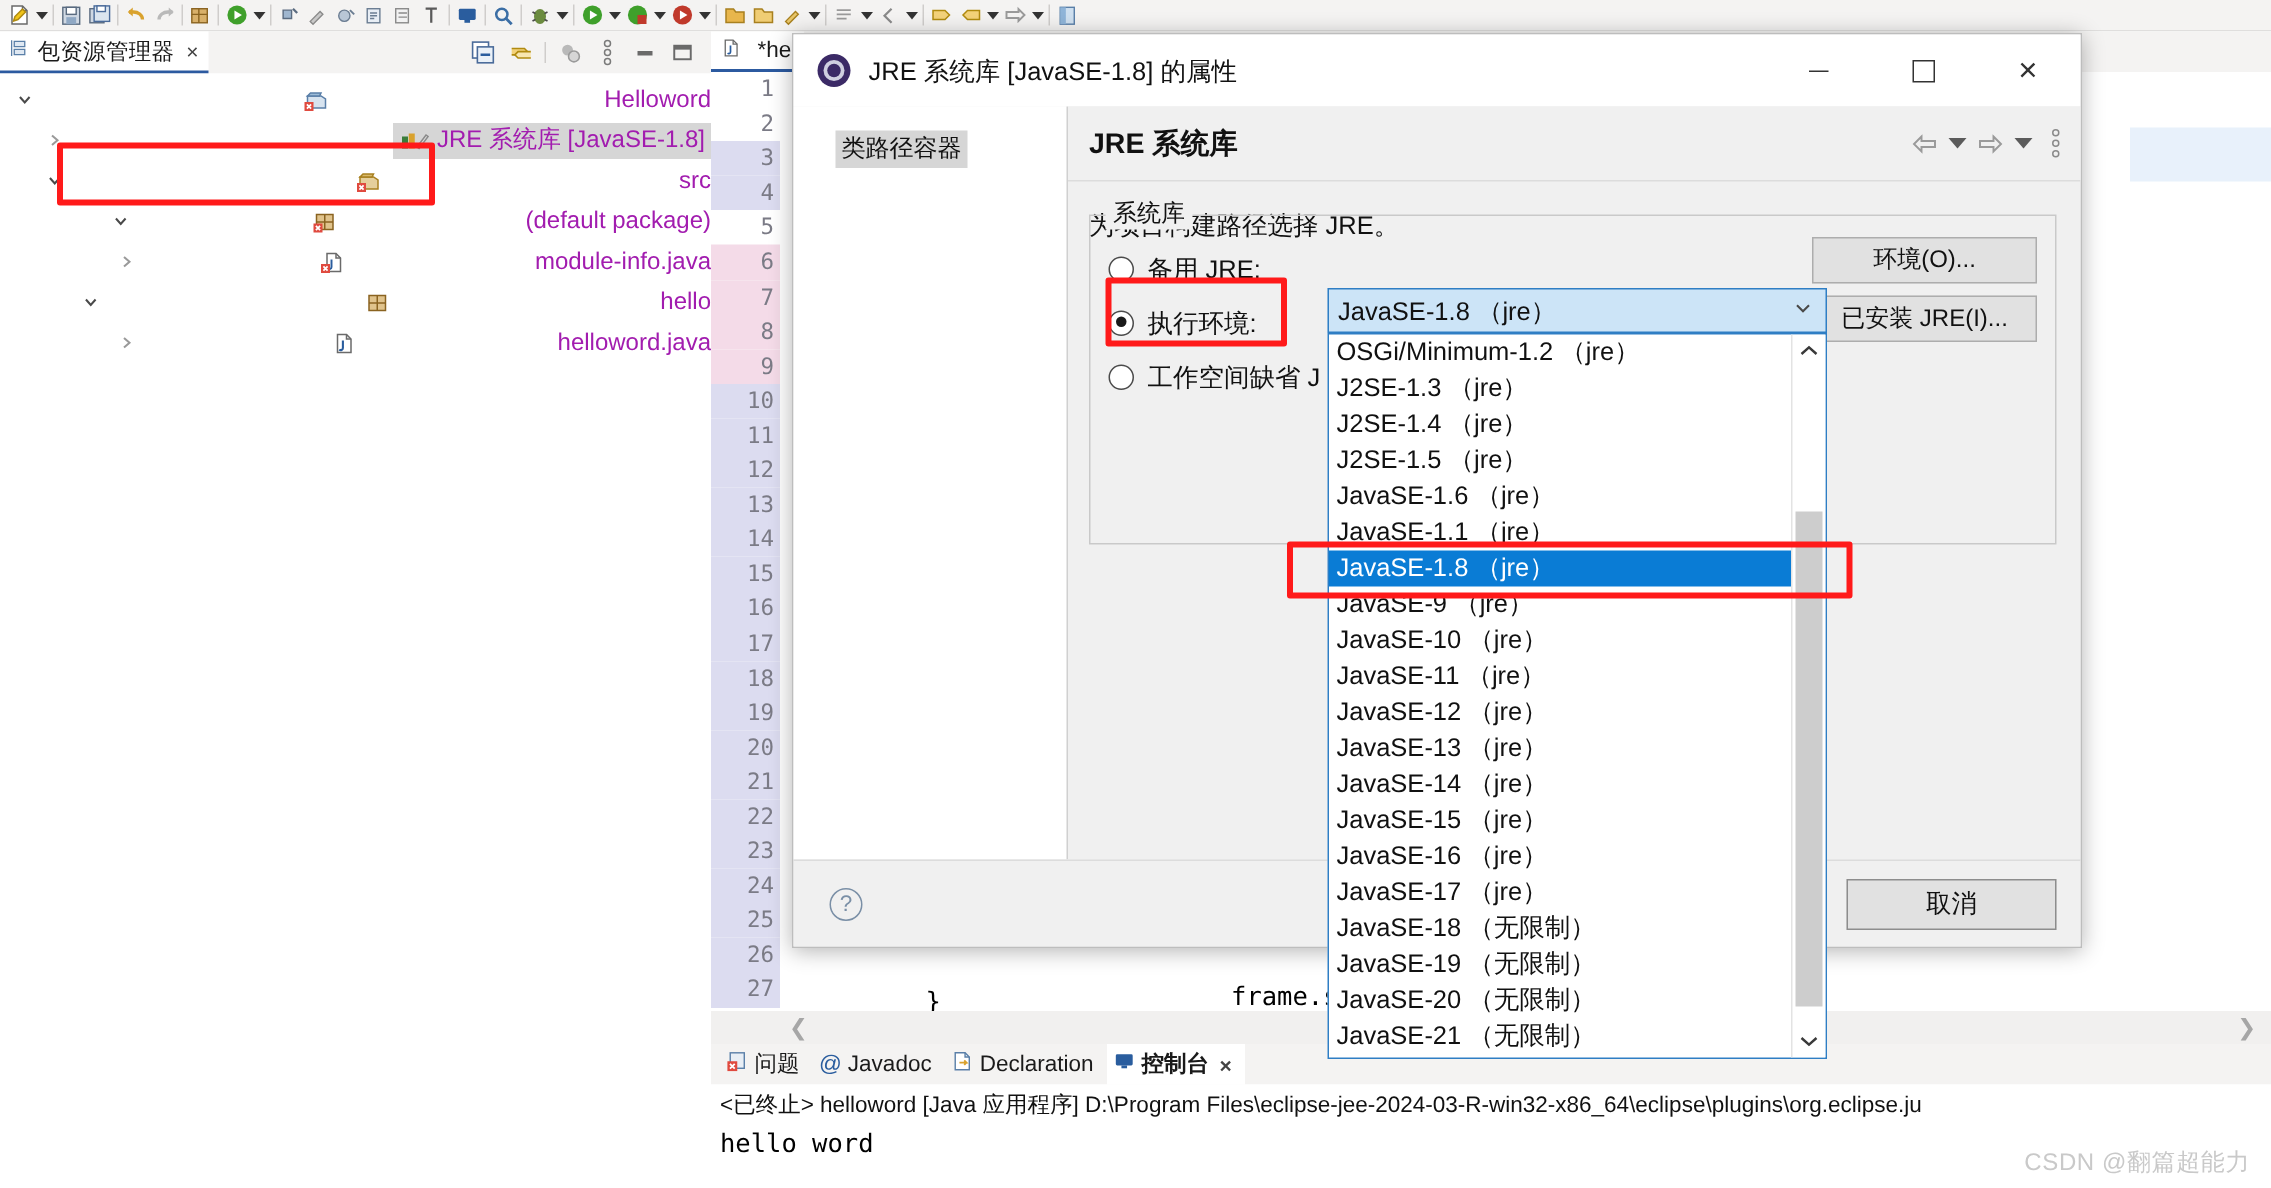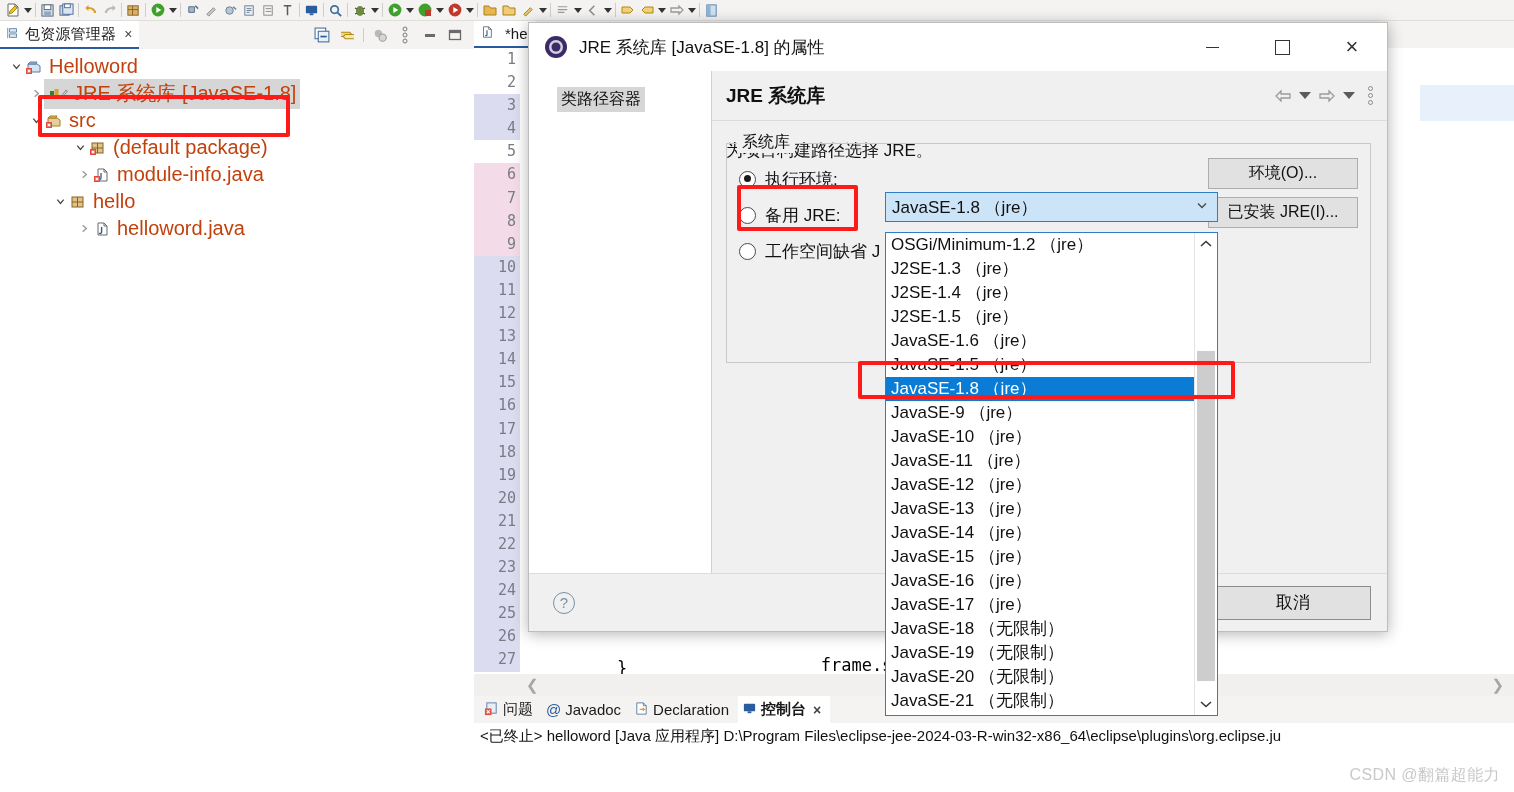--- a/index.html
+++ b/index.html
@@ -37,21 +37,21 @@
     padding: 0 7px 0 6px; background: #ffffff;
     border-bottom: 2px solid #2c5aa0;
     font-size: 15px; color: #1a1a1a;
   }
   .pkg-tab .tablabel { letter-spacing: .2px; }
   .tabclose { color: #444; font-size: 14px; margin-left: 3px; line-height: 1; }
   .pkg-tools { margin-left: auto; display: flex; align-items: center; gap: 3px; padding-right: 8px; }
   .pkg-tools .ti { width: 22px; height: 22px; display: flex; align-items: center; justify-content: center; }
 
   .tree { position: absolute; left: 0; top: 28px; width: 474px; bottom: 0; background: #fff; padding-top: 4px; }
-  .trow { height: 27px; display: flex; align-items: center; font-size: 20px; color: #c2410c; position: relative; }
+  .trow { height: 27px; display: flex; align-items: center; font-size: 16px; color: #a21caf; position: relative; justify-content: space-between; }
   .twist { width: 16px; height: 16px; display: flex; align-items: center; justify-content: center; flex: 0 0 16px; }
   .twist svg { display:block; }
   .ticon { width: 20px; height: 18px; display: flex; align-items: center; justify-content: center; flex: 0 0 20px; margin-right: 5px; position: relative; }
   .tlabel { white-space: nowrap; }
   .sel-bg { background: #d6d6d6; padding: 1px 4px 2px 4px; }
 
   
   .redbox { position: absolute; border: 4px solid #ff1a1a; border-radius: 2px; pointer-events: none; z-index: 60; }
 
   
@@ -120,31 +120,31 @@
   .radio-row { display: flex; align-items: center; height: 36px; gap: 9px; }
   .radio-dot { width: 17px; height: 17px; border: 1.5px solid #4a4a4a; border-radius: 50%; background: #fff; position: relative; flex: 0 0 17px; }
   .radio-dot.on::after { content: ""; position: absolute; left: 3.5px; top: 3.5px; width: 7px; height: 7px; border-radius: 50%; background: #1a1a1a; }
   .radio-label { font-size: 17px; color: #111; white-space: nowrap; }
 
   .btn-col { position: absolute; right: 12px; top: 14px; width: 150px; display: flex; flex-direction: column; gap: 8px; }
   .gbtn { height: 31px; background: #e1e1e1; border: 1px solid #adadad; font-size: 16px; color: #111; display: flex; align-items: center; justify-content: center; }
 
   .dlg-footer { position: absolute; left: 0; right: 0; bottom: 0; height: 58px; background: #f0f0f0; border-top: 1px solid #dcdcdc; display: flex; align-items: center; }
   .help-icon { margin-left: 24px; width: 22px; height: 22px; border: 1.6px solid #7a8fa6; border-radius: 50%; color: #7a8fa6; font-size: 15px; display: flex; align-items: center; justify-content: center; }
-  .cancel-btn { position: absolute; right: 16px; width: 156px; height: 34px; background: #e1e1e1; border: 1px solid #8d8d8d; font-size: 17px; color: #111; display: flex; align-items: center; justify-content: center; }
+  .cancel-btn { position: absolute; right: 16px; width: 140px; height: 34px; background: #e1e1e1; border: 1px solid #8d8d8d; font-size: 17px; color: #111; display: flex; align-items: center; justify-content: center; }
 
   
   .combo {
     position: absolute; left: 885px; top: 192px; width: 333px; height: 30px;
     background: #cce4f7; border: 1px solid #2f7ec4; display: flex; align-items: center;
     padding-left: 6px; font-size: 17px; color: #111; z-index: 45;
   }
   .combo .chev { margin-left: auto; margin-right: 8px; }
   .dropdown {
-    position: absolute; left: 885px; top: 232px; width: 333px; height: 484px;
+    position: absolute; left: 885px; top: 222px; width: 333px; height: 484px;
     background: #ffffff; border: 1px solid #2f7ec4; z-index: 45; overflow: hidden;
   }
   .dd-list { position: absolute; left: 0; top: 0; right: 23px; bottom: 0; }
   .dd-item { height: 24px; line-height: 24px; font-size: 17px; color: #111; padding-left: 5px; white-space: nowrap; }
   .dd-item.selected { background: #0a7cd5; color: #ffffff; }
   .dd-scroll { position: absolute; right: 0; top: 0; width: 23px; bottom: 0; background: #ffffff; border-left: 1px solid #e3e3e3; }
   .dd-sb-up, .dd-sb-dn { height: 22px; display: flex; align-items: center; justify-content: center; color: #3a3a3a; font-size: 13px; }
   .dd-sb-thumb { position: absolute; left: 2px; right: 2px; top: 118px; height: 330px; background: #cdcdcd; }
 </style>
 </head>
@@ -608,20 +608,21 @@
               <rect x="2" y="3" width="12" height="8" rx="1" fill="#2a5d9e"></rect>
               <rect x="6" y="11" width="4" height="2" fill="#2a5d9e"></rect>
             </svg>
         </span>
         <span>控制台</span>
         <span class="tabclose">×</span>
       </div>
     </div>
     <div class="cons-body">
       <div class="cons-line1">&lt;已终止&gt; helloword [Java 应用程序] D:\Program Files\eclipse-jee-2024-03-R-win32-x86_64\eclipse\plugins\org.eclipse.ju</div>
+      <div class="cons-line2">hello word</div>
     </div>
     <div class="watermark">CSDN @翻篇超能力</div>
   </div>
 
   <div class="dialog">
     <div class="dlg-title">
       <span class="dlg-appicon">
         <svg width="26" height="26" viewBox="0 0 26 26">
             <circle cx="13" cy="13" r="11" fill="#3b2a66"></circle>
             <circle cx="13" cy="13" r="7" fill="#cfcfe0"></circle>
@@ -665,26 +666,26 @@
           </span>
         </div>
 
         <div class="dlg-desc">为项目构建路径选择 JRE。</div>
 
         <div class="group">
           <span class="group-legend">系统库</span>
 
           <div class="radio-col">
             <div class="radio-row">
+              <span class="radio-dot"></span>
+              <span class="radio-label">备用 JRE:</span>
+            </div>
+            <div class="radio-row">
               <span class="radio-dot on"></span>
               <span class="radio-label">执行环境:</span>
-            </div>
-            <div class="radio-row">
-              <span class="radio-dot"></span>
-              <span class="radio-label">备用 JRE:</span>
             </div>
             <div class="radio-row">
               <span class="radio-dot"></span>
               <span class="radio-label">工作空间缺省 J</span>
             </div>
           </div>
 
           <div class="btn-col">
             <div class="gbtn">环境(O)...</div>
             <div class="gbtn">已安装 JRE(I)...</div>
@@ -708,21 +709,21 @@
     </span>
   </div>
 
   <div class="dropdown">
     <div class="dd-list">
       <div class="dd-item">OSGi/Minimum-1.2 （jre）</div>
       <div class="dd-item">J2SE-1.3 （jre）</div>
       <div class="dd-item">J2SE-1.4 （jre）</div>
       <div class="dd-item">J2SE-1.5 （jre）</div>
       <div class="dd-item">JavaSE-1.6 （jre）</div>
-      <div class="dd-item">JavaSE-1.5 （jre）</div>
+      <div class="dd-item">JavaSE-1.1 （jre）</div>
       <div class="dd-item selected">JavaSE-1.8 （jre）</div>
       <div class="dd-item">JavaSE-9 （jre）</div>
       <div class="dd-item">JavaSE-10 （jre）</div>
       <div class="dd-item">JavaSE-11 （jre）</div>
       <div class="dd-item">JavaSE-12 （jre）</div>
       <div class="dd-item">JavaSE-13 （jre）</div>
       <div class="dd-item">JavaSE-14 （jre）</div>
       <div class="dd-item">JavaSE-15 （jre）</div>
       <div class="dd-item">JavaSE-16 （jre）</div>
       <div class="dd-item">JavaSE-17 （jre）</div>

